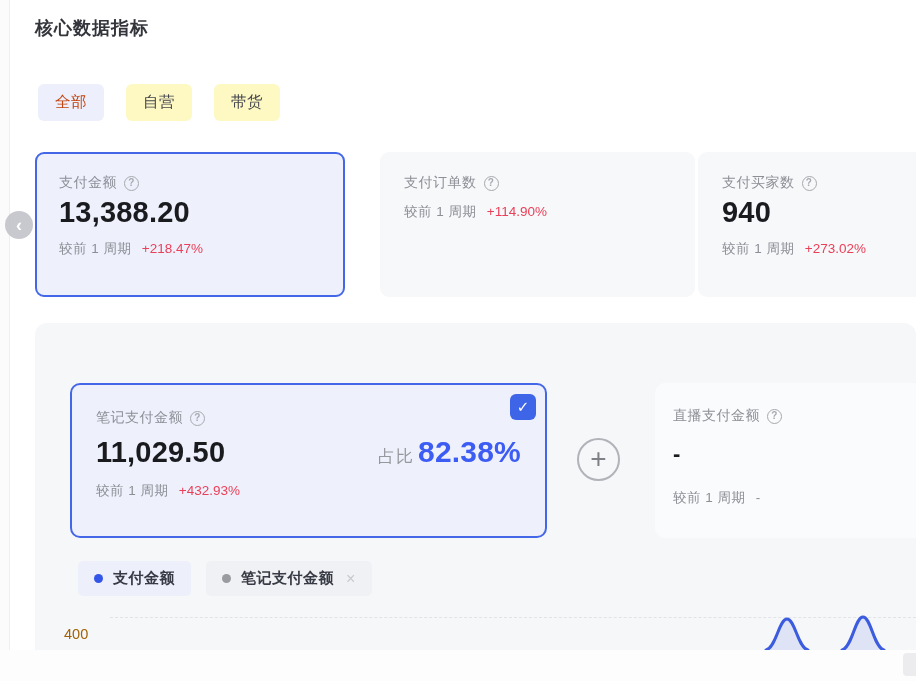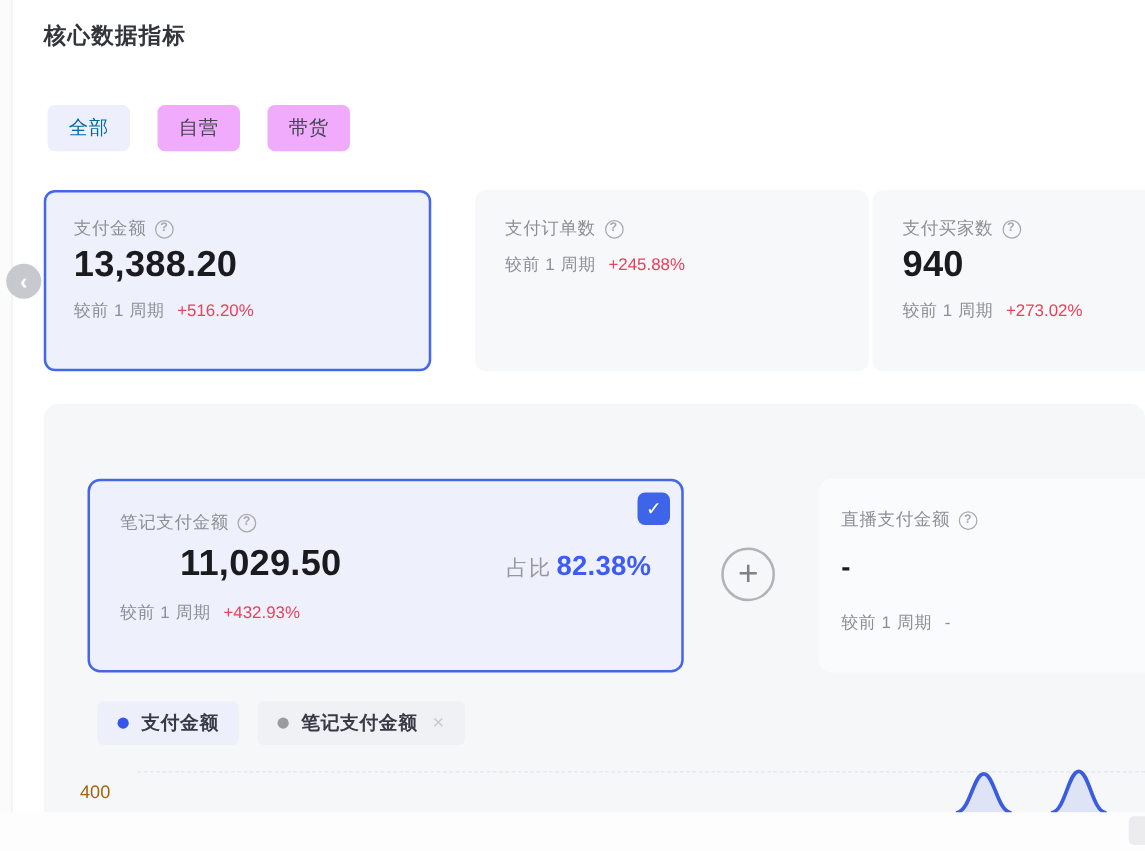--- a/index.html
+++ b/index.html
@@ -9,22 +9,22 @@
 
   .page-edge { position:absolute; left:0; top:0; width:10px; height:681px;
     background:#fbfbfc; border-right:1px solid #efeff2; }
 
   .page-title { position:absolute; left:35px; top:16px; font-size:18px; font-weight:600;
     color:#33353b; letter-spacing:1px; }
 
   
   .tabs { position:absolute; left:38px; top:84px; display:flex; gap:22px; }
   .tab { height:37px; padding:0 17px; display:flex; align-items:center; border-radius:6px;
-    font-size:15.5px; color:#43454d; background:#f0abfc; cursor:pointer; letter-spacing:.5px; }
-  .tab.active { background:#edf0fc; color:#0369a1; }
+    font-size:15.5px; color:#43454d; background:#fef9c3; cursor:pointer; letter-spacing:.5px; }
+  .tab.active { background:#edf0fc; color:#c2410c; }
 
   
   .card { position:absolute; top:152px; height:145px; border-radius:9px; background:#f7f8fa;
     padding:22px 24px; }
   .card.selected { background:#eef1fc; border:2px solid #4467e8; padding:20px 22px; }
   .card-label-row { display:flex; align-items:center; gap:7px; font-size:14px; color:#8d8f96; letter-spacing:.5px; }
   .help-icon { width:15px; height:15px; border:1.2px solid #a8a9ae; border-radius:50%;
     color:#a8a9ae; font-size:10px; line-height:12px; text-align:center; font-weight:700; flex:0 0 auto; }
   .card-value { margin-top:4px; font-size:29px; font-weight:700; color:#1a1b1f; letter-spacing:.2px; }
   .card-compare { margin-top:11px; font-size:13.5px; color:#8d8f96; letter-spacing:.5px; }
@@ -37,24 +37,24 @@
   
   .panel { position:absolute; left:35px; top:323px; width:881px; height:327px;
     background:#f6f7f9; border-radius:12px 12px 0 0; }
 
   .sub-card { position:absolute; border-radius:10px; }
   .sub-card.note { left:70px; top:383px; width:477px; height:155px; background:#eef1fc;
     border:2px solid #4467e8; padding:24px 24px; }
   .sub-card.live { left:655px; top:383px; width:300px; height:155px; background:#fafbfd; padding:24px 18px; }
   .checkbox { position:absolute; top:9px; right:9px; width:26px; height:26px; border-radius:6px;
     background:#3e64e8; color:#fff; font-size:15px; display:flex; align-items:center; justify-content:center; cursor:pointer; }
-  .value-row { display:flex; align-items:baseline; justify-content:space-between; margin-top:8px;margin-left:48px; }
+  .value-row { display:flex; align-items:baseline; justify-content:space-between; margin-top:8px; }
   .share-group { display:flex; align-items:baseline; gap:4px; }
   .share-label { font-size:17px; color:#97989d; letter-spacing:1px; }
-  .share-value { font-size:22px; font-weight:700; color:#3d5cf3; letter-spacing:.2px;text-align:right; }
+  .share-value { font-size:30px; font-weight:700; color:#3d5cf3; letter-spacing:.2px;text-align:right; }
   .sub-card .card-compare { margin-top:13px; }
   .live-value { margin-top:16px; font-size:22px; font-weight:700; color:#1a1b1f; }
   .sub-card.live .card-compare { margin-top:22px; }
 
   .add-metric { position:absolute; left:577px; top:438px; width:43px; height:43px; border-radius:50%;
     border:2px solid #b1b3b8; color:#7f8187; font-size:28px; font-weight:300; line-height:38px;
     text-align:center; cursor:pointer; }
 
   
   .legend { position:absolute; left:78px; top:561px; display:flex; gap:15px; }
@@ -94,32 +94,32 @@
   </div>
 
   <div class="card selected" style="left:35px; width:310px;">
     <div class="card-label-row">
       <span>支付金额</span>
       <span class="help-icon">?</span>
     </div>
     <div class="card-value">13,388.20</div>
     <div class="card-compare">
       <span>较前 1 周期</span>
-      <span class="chg">+516.20%</span>
+      <span class="chg">+218.47%</span>
     </div>
   </div>
 
   <div class="card" style="left:380px; width:315px;">
     <div class="card-label-row">
       <span>支付订单数</span>
       <span class="help-icon">?</span>
     </div>
     <div class="card-compare">
       <span>较前 1 周期</span>
-      <span class="chg">+245.88%</span>
+      <span class="chg">+114.90%</span>
     </div>
   </div>
 
   <div class="card" style="left:698px; width:300px;">
     <div class="card-label-row">
       <span>支付买家数</span>
       <span class="help-icon">?</span>
     </div>
     <div class="card-value">940</div>
     <div class="card-compare">

